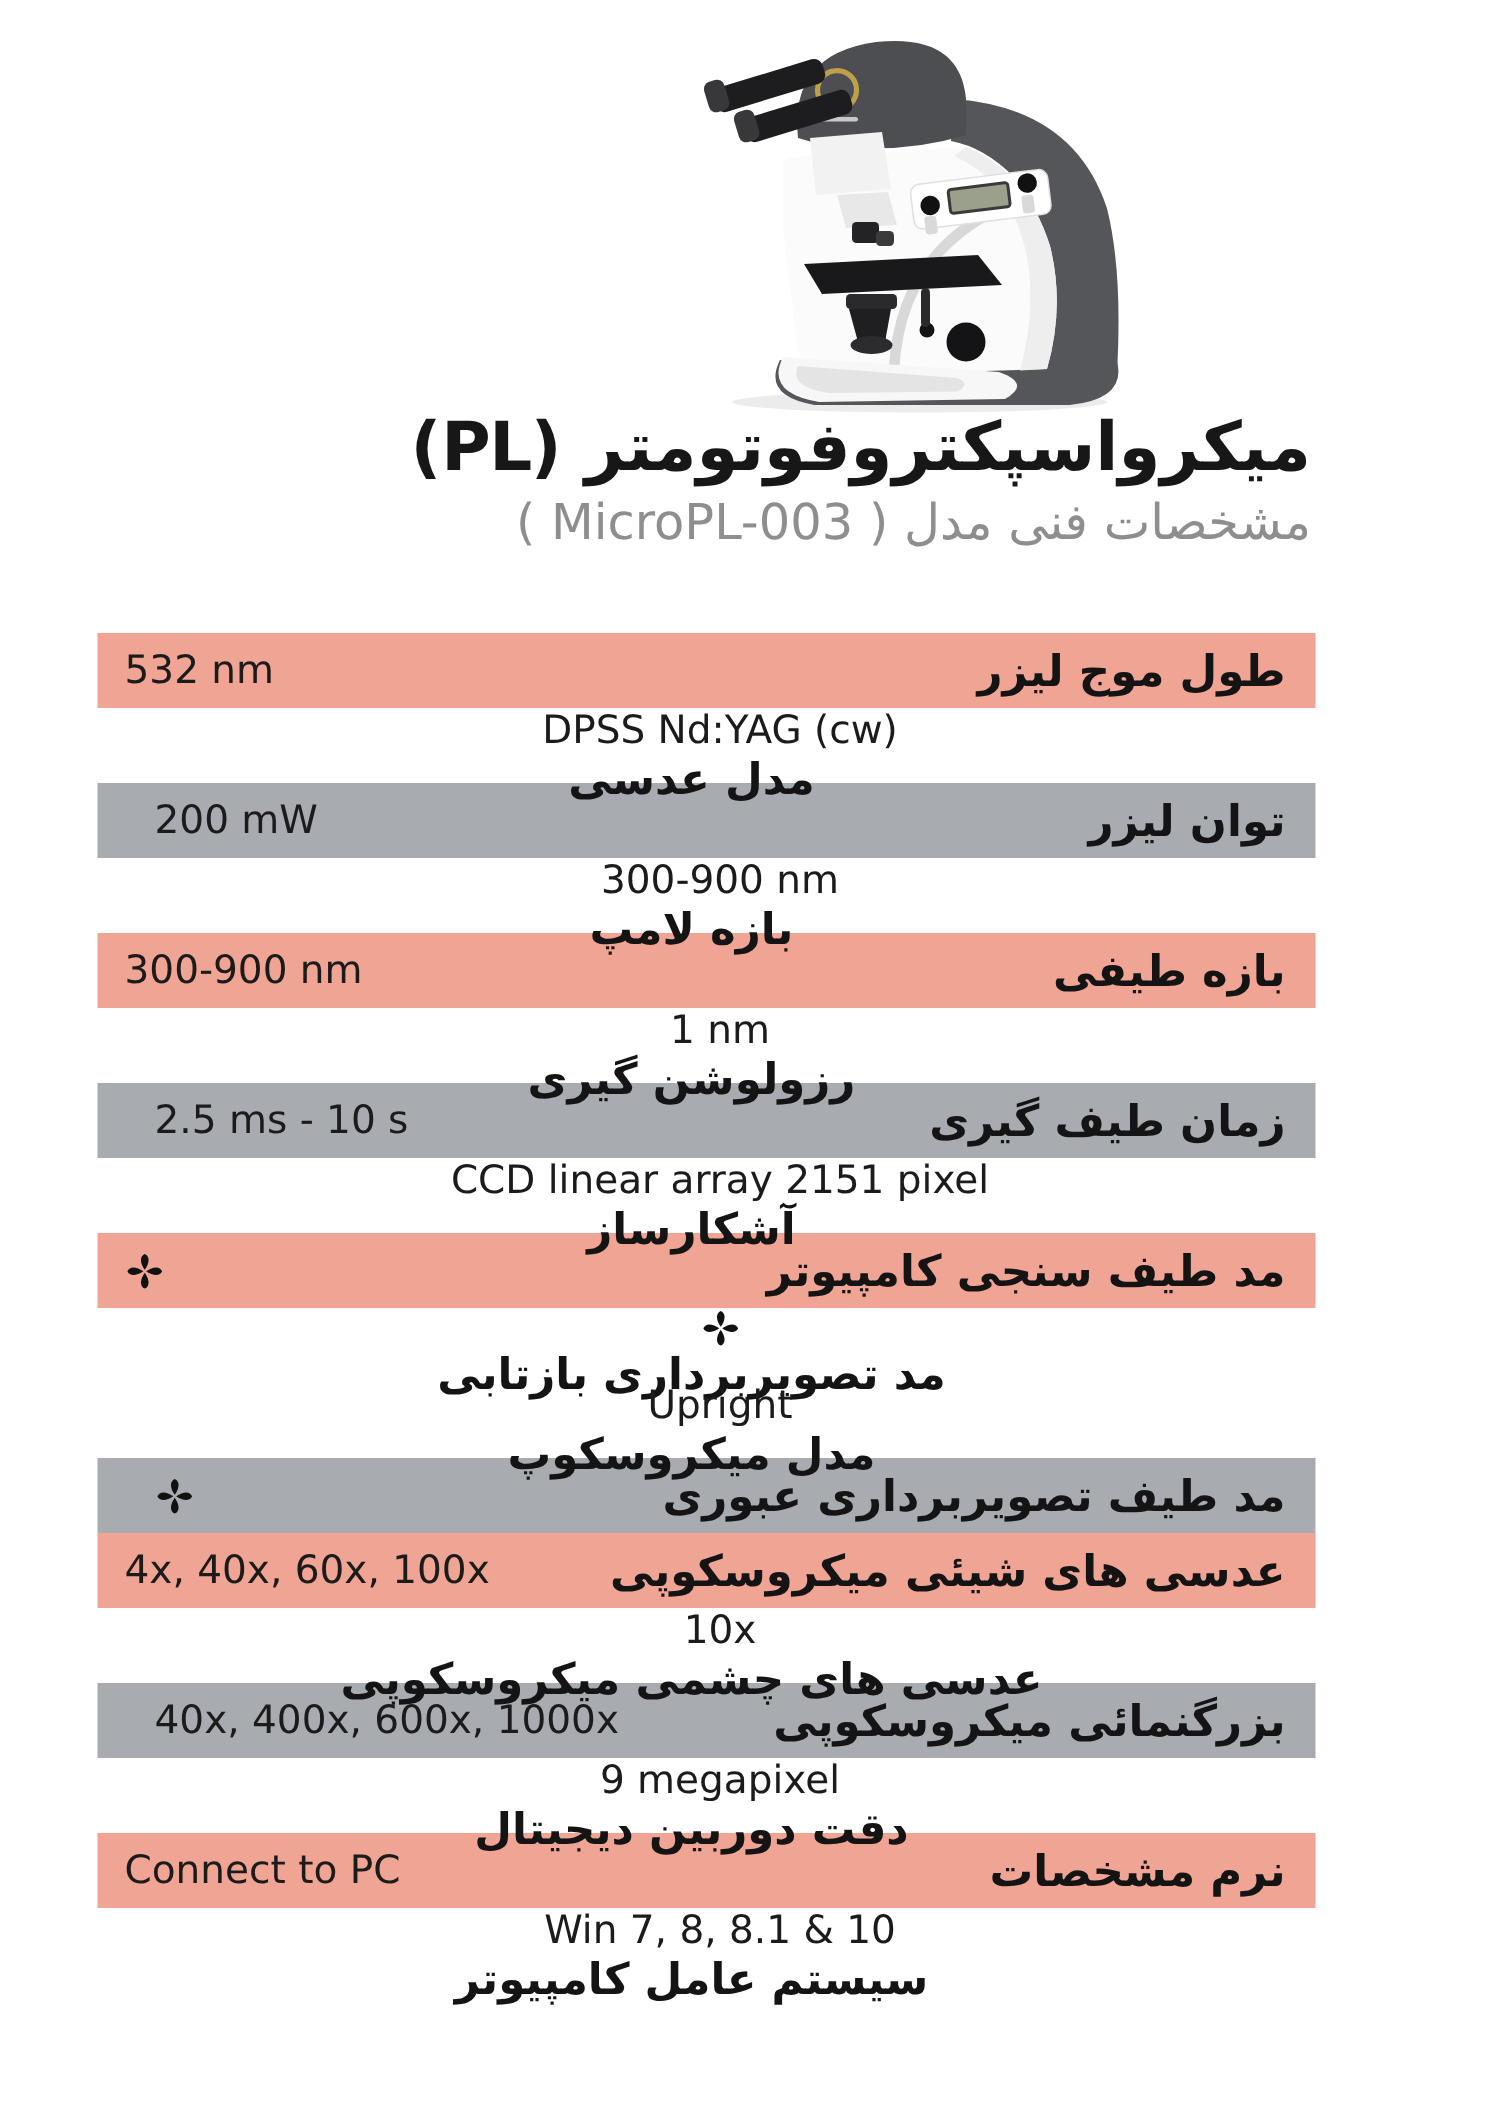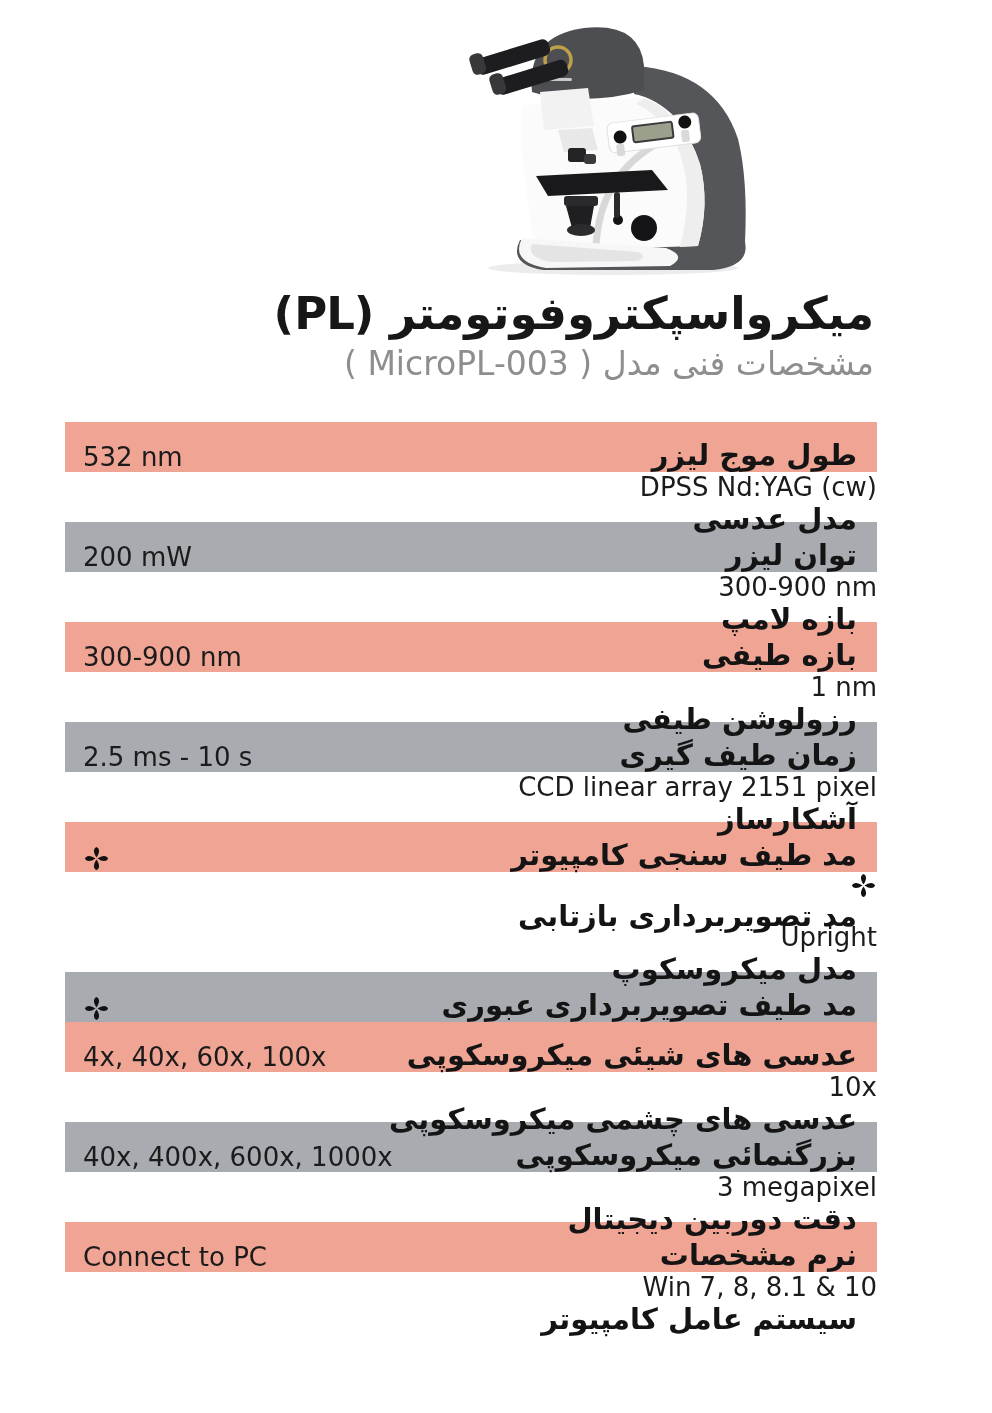--- a/index.html
+++ b/index.html
@@ -1,29 +1,29 @@
 <!DOCTYPE html>
 <html lang="fa"><head>
 <meta charset="utf-8">
 <style>
   html,body{margin:0;padding:0;}
   body{background:#ffffff;font-family:"DejaVu Sans","Liberation Sans",sans-serif;}
   .page{position:relative;width:992px;height:1413px;background:#ffffff;overflow:hidden;margin:0 auto;}
 
   
   .hero{position:absolute;top:14px;left:448px;width:318px;height:262px;}
-  .header-block{position:absolute;top:288px;right:118px;direction:rtl;}
+  .header-block{position:absolute;top:272px;right:118px;direction:rtl;}
   .page-title{font-size:45px;font-weight:800;color:#171717;letter-spacing:-1px;line-height:1.15;}
   .page-subtitle{font-size:33px;font-weight:400;color:#8e8e8e;margin-top:4px;}
 
   
   .spec-table{position:absolute;top:422px;left:65px;width:812px;}
-  .row{height:50px;display:flex;align-items:flex-end;justify-content:space-between;}
+  .row{height:50px;display:flex;align-items:center;justify-content:space-between;}
   .bg-salmon{background:#F0A494;}
-  .bg-gray{background:#A8ABB0;}
+  .bg-gray{background:#A8ABB0;padding-left:20px;}
   .bg-white{background:transparent;flex-direction:column;}
   .row-value{padding-left:18px;font-size:26px;color:#1b1b1b;white-space:nowrap;direction:ltr;}
   .row-label{padding-right:20px;font-size:29px;font-weight:bold;color:#141414;direction:rtl;white-space:nowrap;}
   .icon-cell{padding-left:18px;display:flex;align-items:center;}
   .petal-icon{width:27px;height:27px;display:block;}
 </style>
 </head>
 <body>
 
 <div class="page">
@@ -113,21 +113,21 @@
       <div class="row-label">بازه لامپ</div>
     </div>
 
     <div class="row bg-salmon">
       <div class="row-value">300-900 nm</div>
       <div class="row-label">بازه طیفی</div>
     </div>
 
     <div class="row bg-white">
       <div class="row-value">1 nm</div>
-      <div class="row-label">رزولوشن طیفی</div>
+      <div class="row-label">رزولوشن گیری</div>
     </div>
 
     <div class="row bg-gray">
       <div class="row-value">2.5 ms - 10 s</div>
       <div class="row-label">زمان طیف گیری</div>
     </div>
 
     <div class="row bg-white">
       <div class="row-value">CCD linear array 2151 pixel</div>
       <div class="row-label">آشکارساز</div>
@@ -189,21 +189,21 @@
       <div class="row-value">10x</div>
       <div class="row-label">عدسی های چشمی میکروسکوپی</div>
     </div>
 
     <div class="row bg-gray">
       <div class="row-value">40x, 400x, 600x, 1000x</div>
       <div class="row-label">بزرگنمائی میکروسکوپی</div>
     </div>
 
     <div class="row bg-white">
-      <div class="row-value">3 megapixel</div>
+      <div class="row-value">9 megapixel</div>
       <div class="row-label">دقت دوربین دیجیتال</div>
     </div>
 
     <div class="row bg-salmon">
       <div class="row-value">Connect to PC</div>
       <div class="row-label">نرم مشخصات</div>
     </div>
 
     <div class="row bg-white">
       <div class="row-value">Win 7, 8, 8.1 &amp; 10</div>

